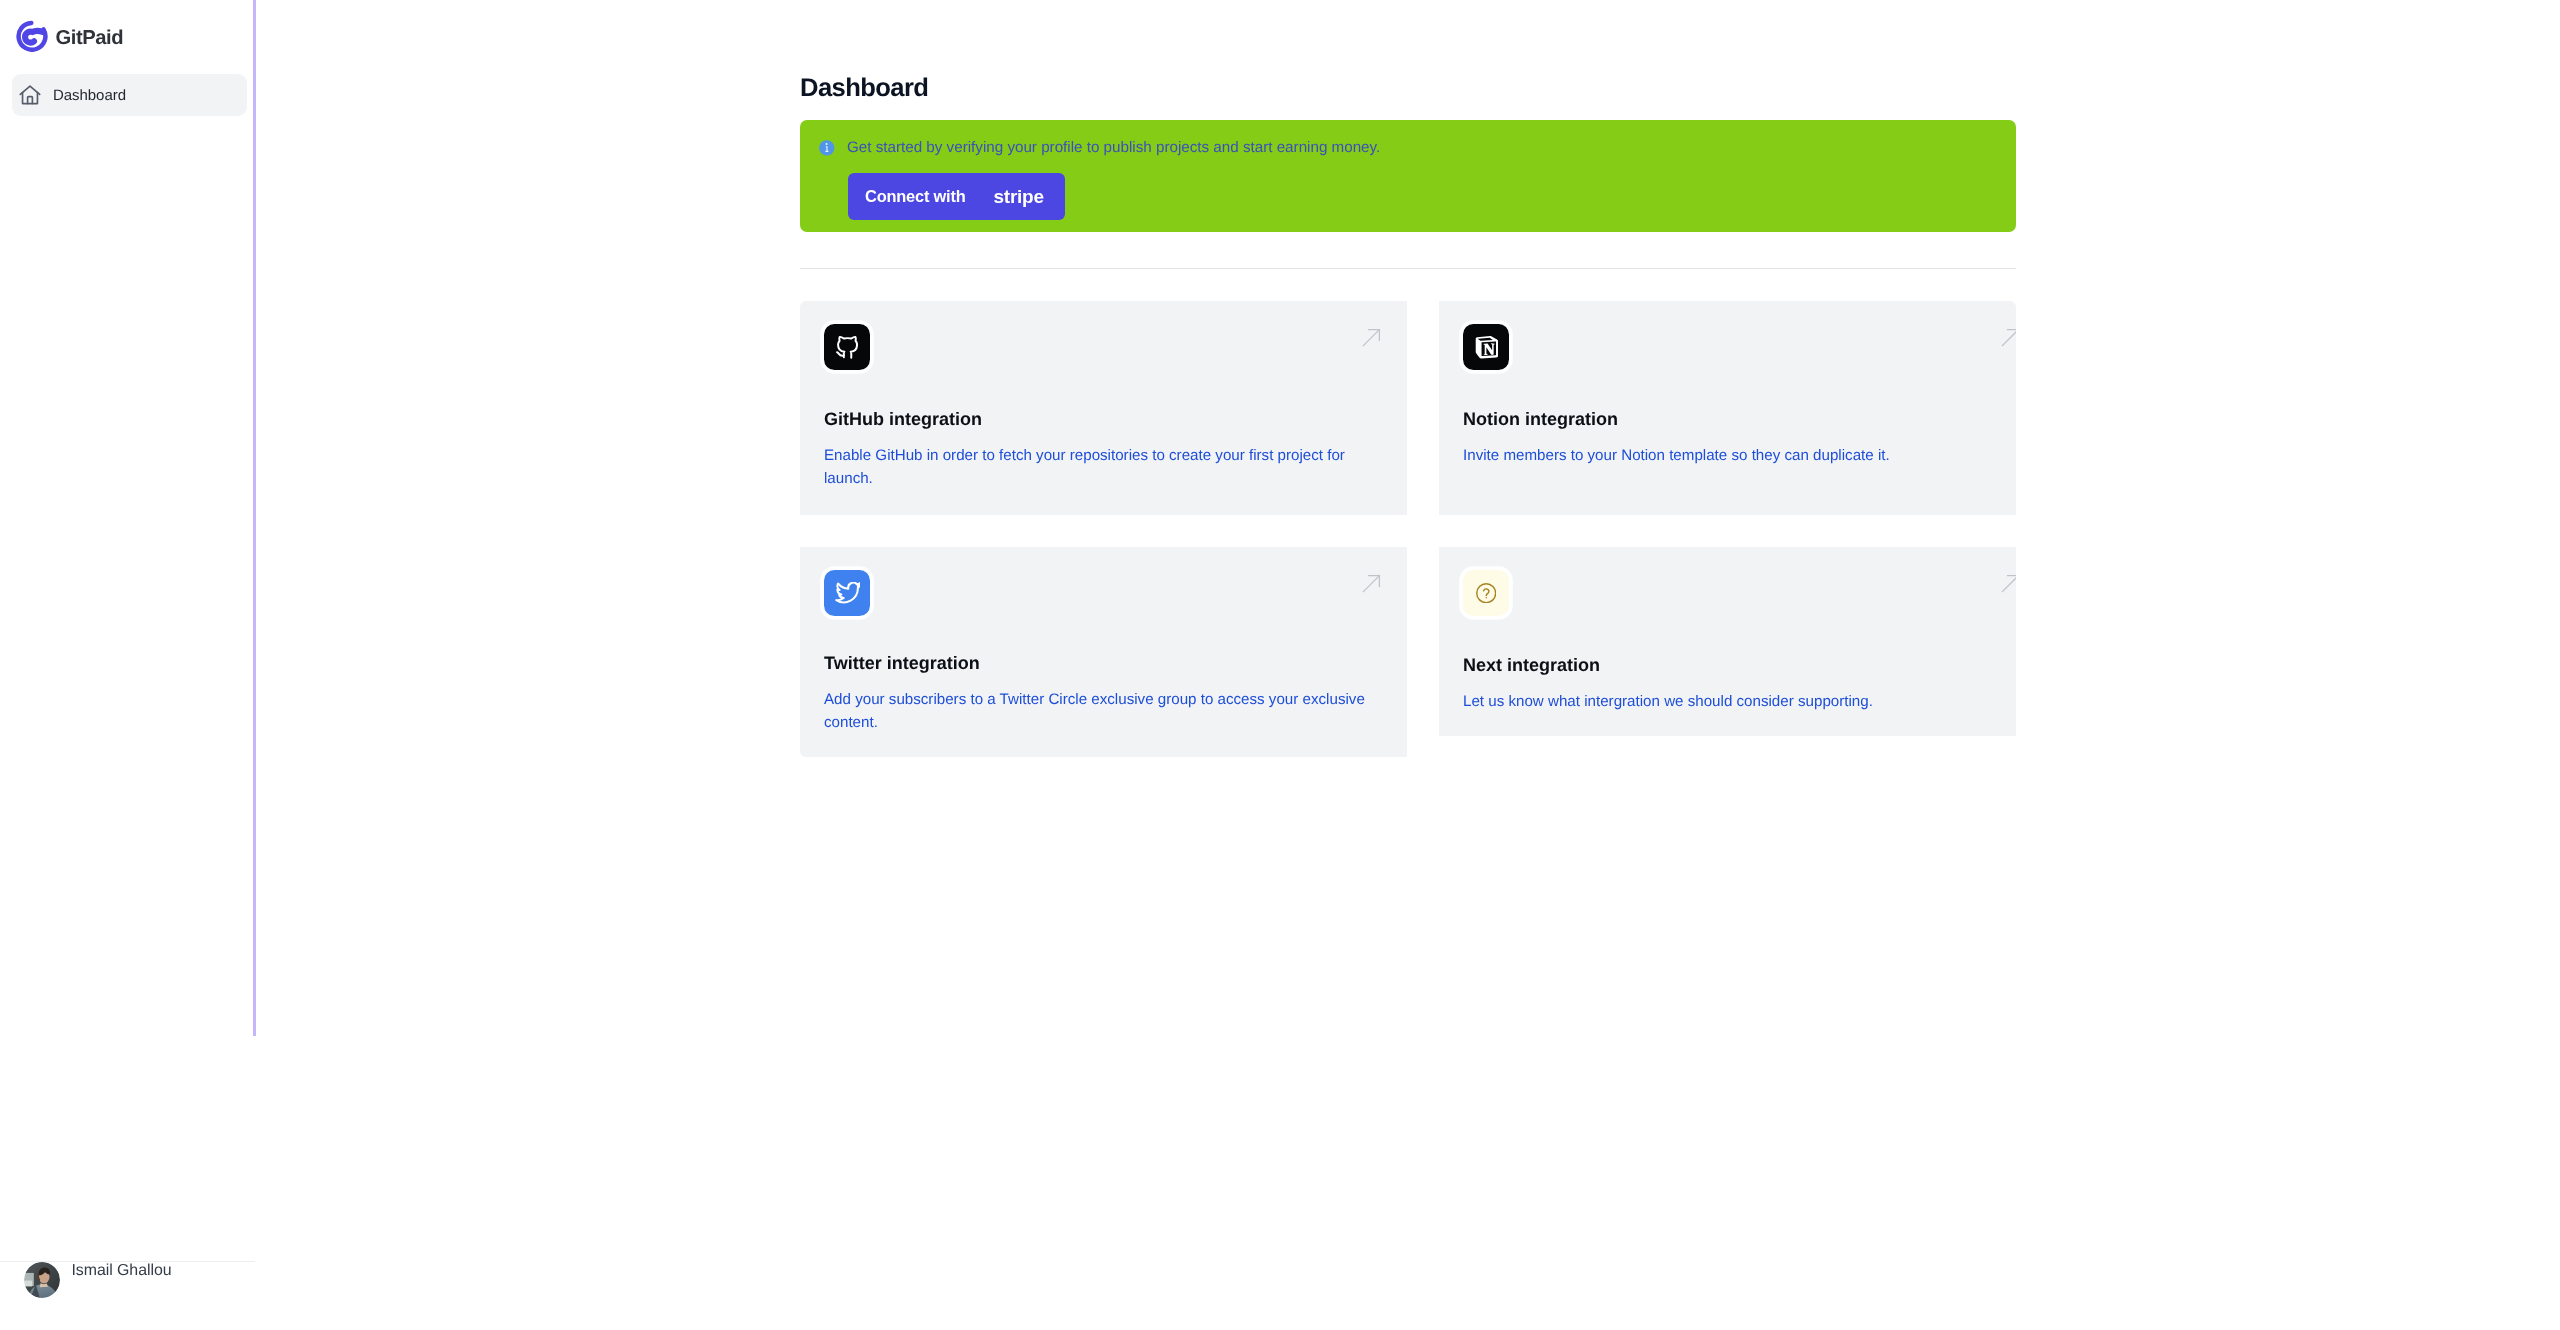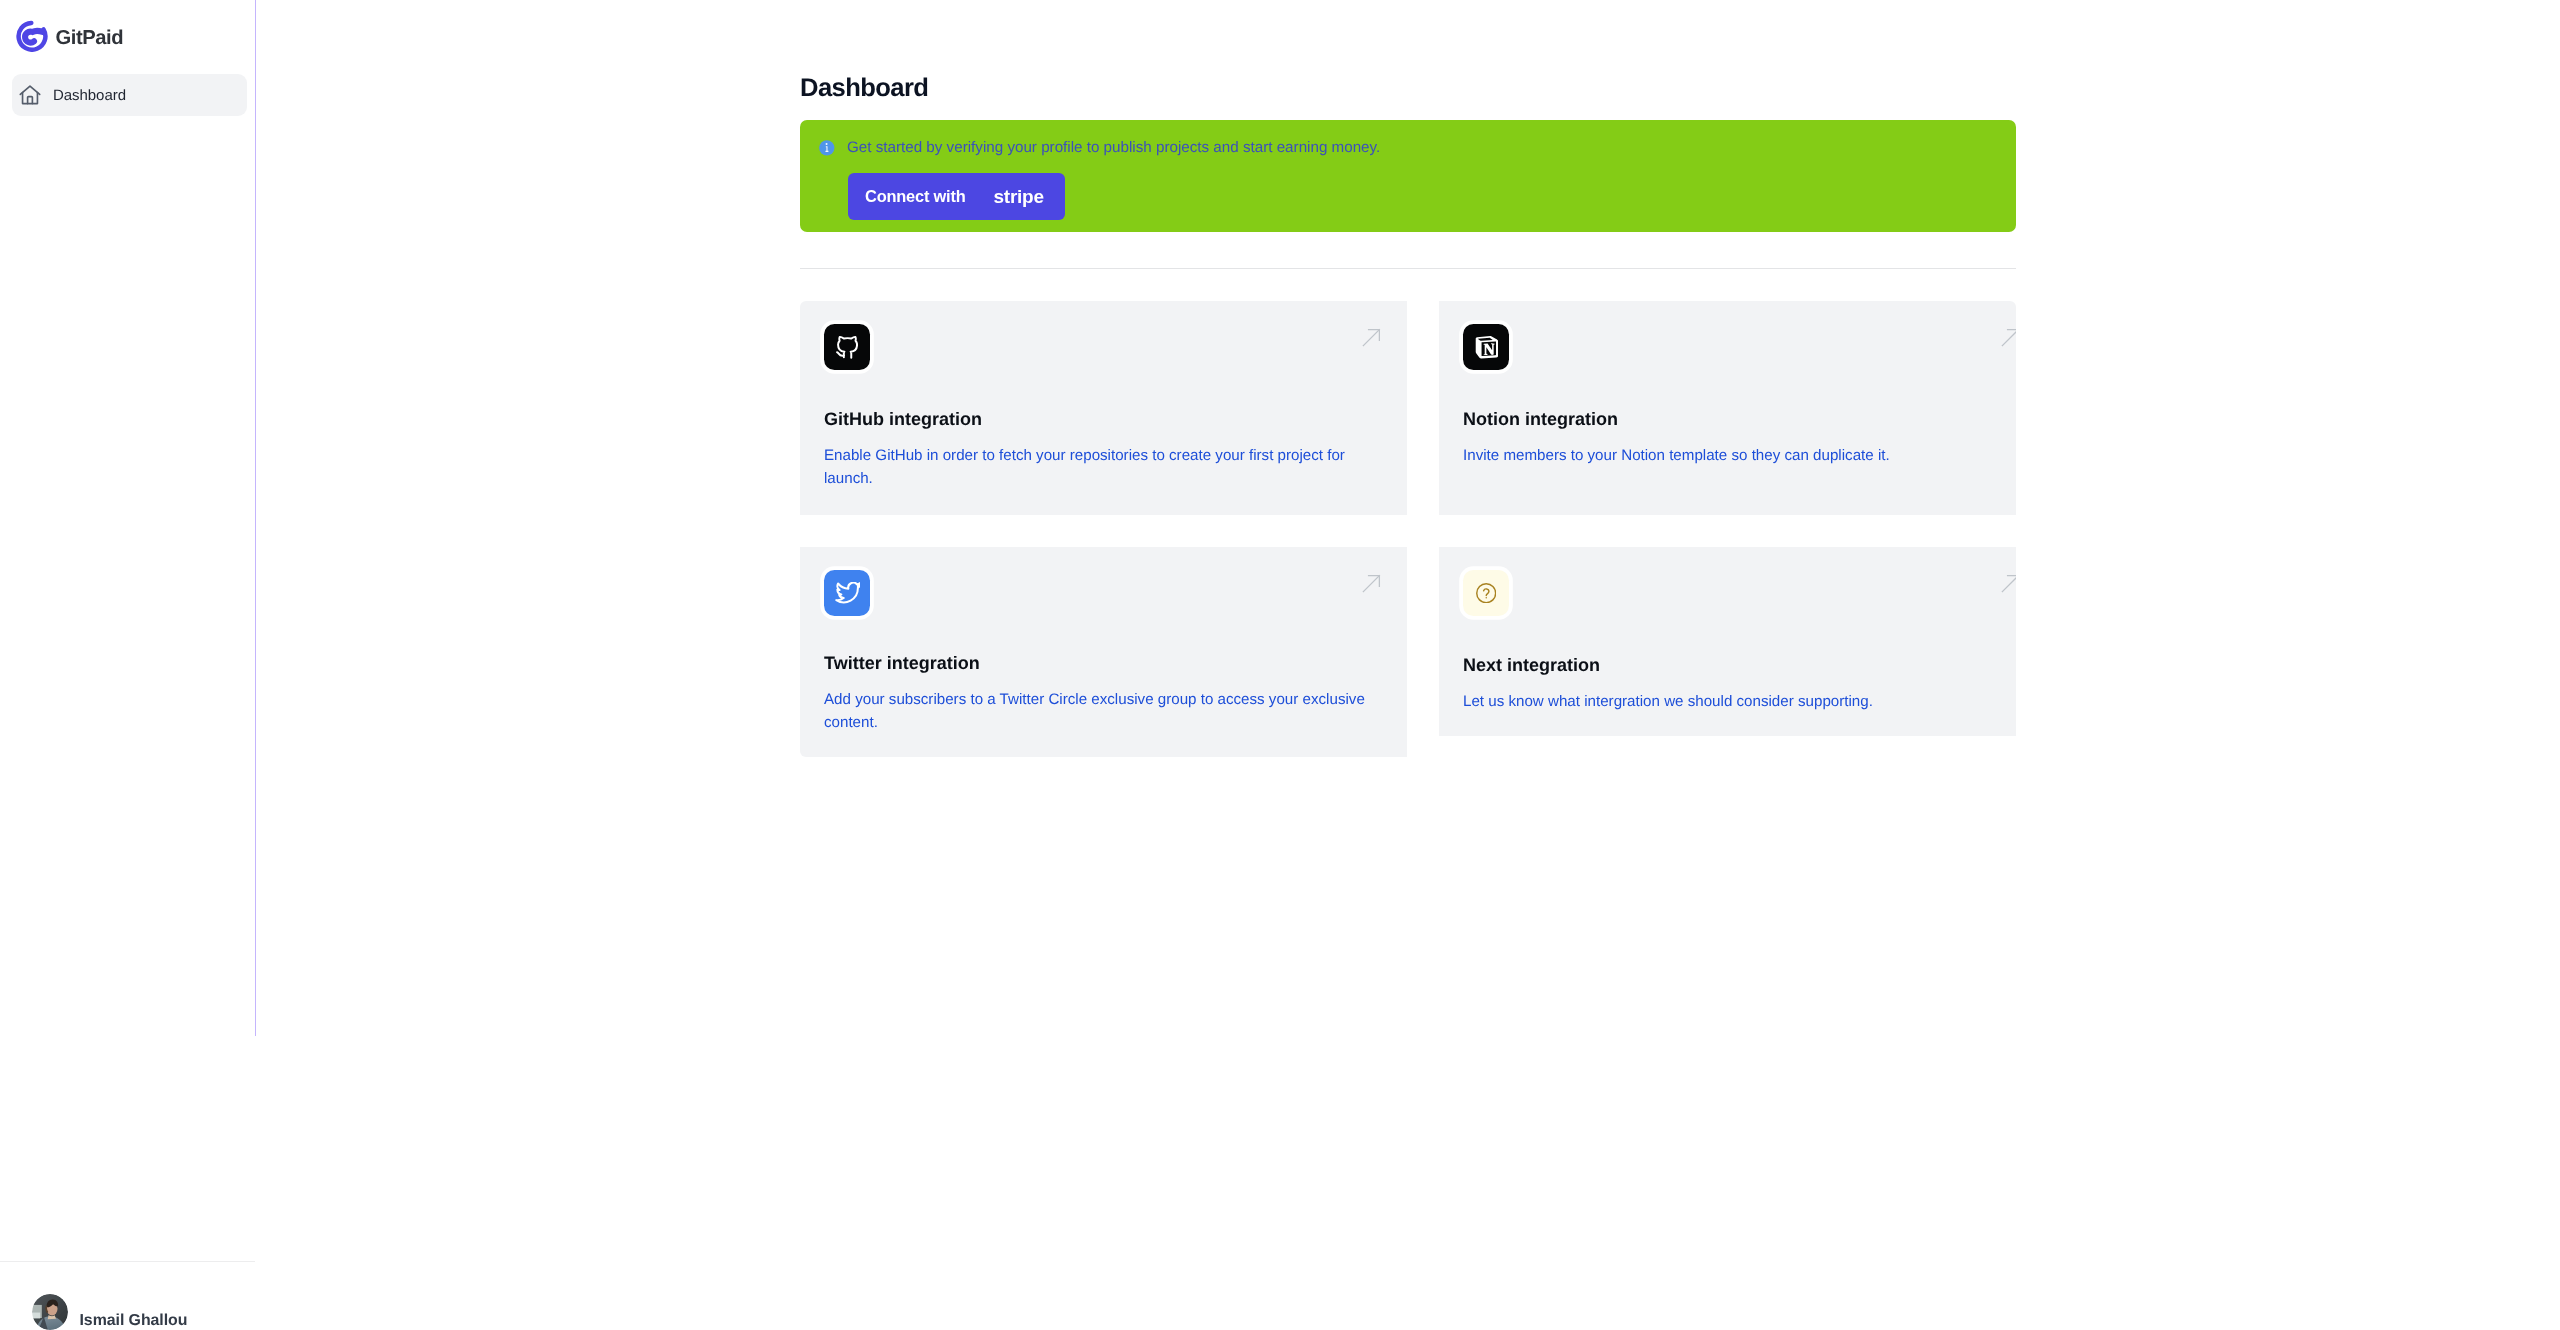--- a/index.html
+++ b/index.html
@@ -13,21 +13,21 @@
     -moz-osx-font-smoothing: grayscale;
     text-rendering: geometricPrecision;
     overflow: hidden;
   }
   .app { position: relative; width: 2560px; height: 1330px; will-change: transform; }
 
   
   .sidebar {
     position: absolute; left: 0; top: 0;
     width: 256px; height: 1036px;
-    border-right: 1px solid #c4b5fd;
+    border-right: 3px solid #c4b5fd;
     background: #fff;
   }
   .brand { position: absolute; left: 16px; top: 20px; display: flex; align-items: center; }
   .brand-logo { width: 32px; height: 32px; display: block; }
   .brand-name { font-size: 20.2px; font-weight: 700; letter-spacing: -0.45px; color: #2f3339; margin-left: 7.5px; position: relative; top: 2px; }
 
   .nav { position: absolute; left: 12px; top: 74px; width: 235px; }
   .nav-item {
     display: flex; align-items: center;
     height: 42px; padding-left: 6px;
@@ -37,21 +37,21 @@
     font-size: 15px;
     text-decoration: none;
     cursor: pointer;
   }
   .nav-item .nav-icon { width: 24px; height: 24px; display:block; flex:0 0 24px; }
   .nav-item .nav-label { margin-left: 11px; letter-spacing: -0.05px; }
 
   .user-row {
     position: absolute; left: 0; top: 1261px; width: 255px; height: 69px;
     border-top: 1px solid #ededee;
-    display: flex; align-items: flex-end; padding-left: 32px; font-weight: bold;
+    display: flex; align-items: flex-start; padding-left: 24px;
   }
   .avatar { width: 36px; height: 36px; border-radius: 50%; overflow: hidden; flex: 0 0 36px; position: relative; }
   .avatar svg { display:block; width: 36px; height: 36px; }
   .user-name { font-size: 15.9px; color: #333b47; margin-left: 11.5px; letter-spacing: -0.05px; }
 
   
   .content { position: absolute; left: 800px; top: 0; width: 1216px; }
   .page-title { position: absolute; left: 0px; top: 72.5px; font-size: 25.6px; font-weight: 700; letter-spacing: -0.6px; color: #0c1322; line-height: 30px; }
 
   .banner {

